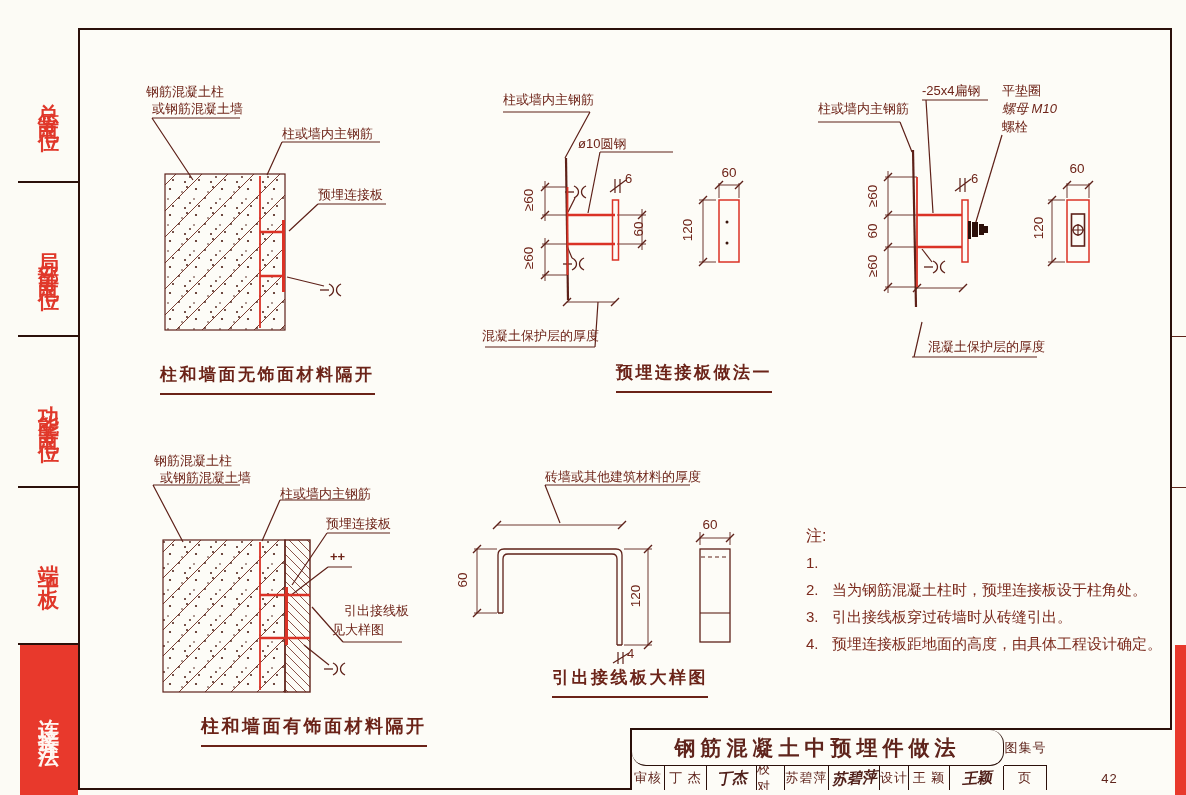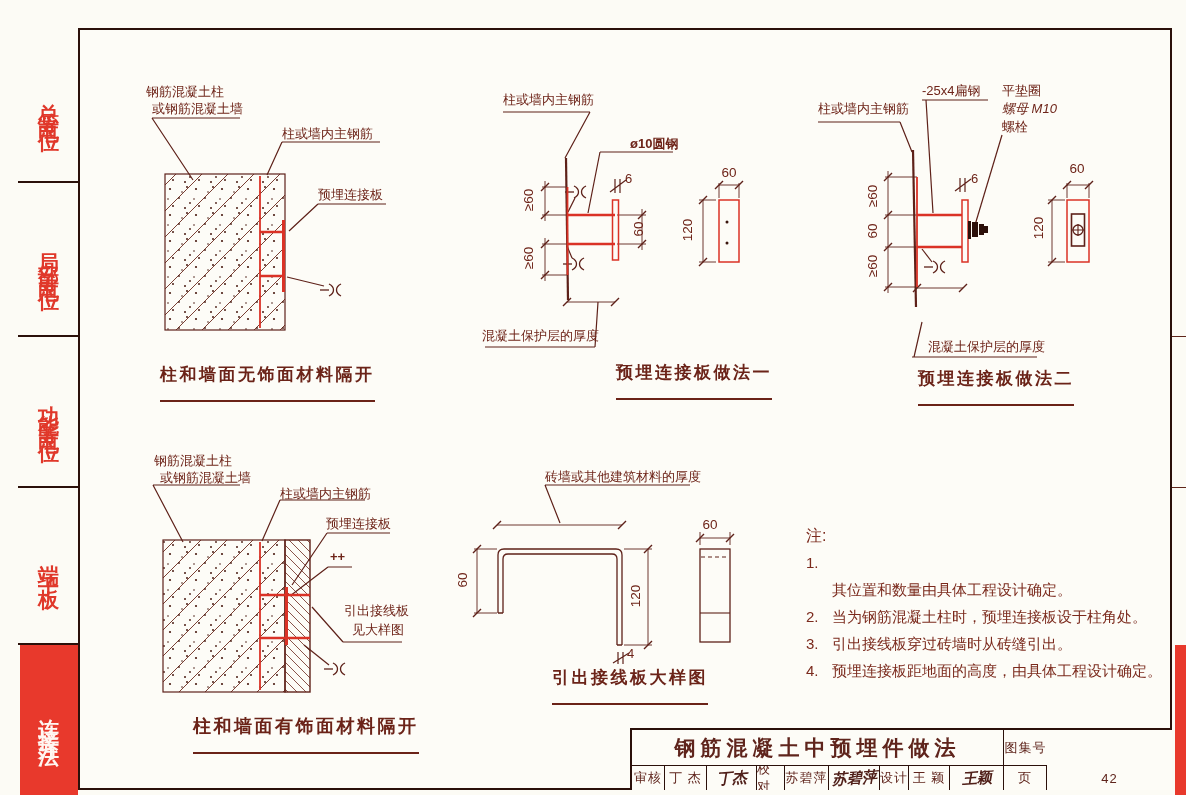--- a/index.html
+++ b/index.html
@@ -24,23 +24,23 @@
   .tab.active .tab-label { color:#fff7f2; }
   .sb-div { position:absolute; left:18px; width:61px; height:0; border-top:2px solid #2b100a; }
   .r-tick { position:absolute; left:1172px; width:14px; height:0; border-top:1.5px solid #5e241a; }
   .r-strip { position:absolute; left:1175px; top:645px; width:11px; height:150px; background:#e8392c; }
   
   .dwg { position:absolute; }
   .lbl { position:absolute; font-size:13px; color:#6e2419; white-space:nowrap; line-height:1.2; }
   .cap {
     position:absolute; font-size:17px; font-weight:bold; color:#6b2318;
     letter-spacing:2.5px; white-space:nowrap;
-    border-bottom:2px solid #6b2318; padding-bottom:14px;
+    border-bottom:2px solid #6b2318; padding-bottom:7px;
   }
-  .cap.big { font-size:18px; }
+  .cap.big { font-size:18px;margin-left:8px; }
   .vdim { position:absolute; font-size:13.5px; color:#6e2419; white-space:nowrap;
           transform:translate(-50%,-50%) rotate(-90deg); }
   .hdim { position:absolute; font-size:13.5px; color:#6e2419; white-space:nowrap;
           transform:translate(-50%,-50%); }
   .tnum { position:absolute; font-size:13px; color:#6e2419; }
   
   .notes { position:absolute; left:806px; top:522px; width:372px;
            color:#7b2a1d; font-size:15px; line-height:27px; }
   .notes .nt { font-size:16px; }
   .note-row { display:flex; }
@@ -49,21 +49,21 @@
   
   .tb { position:absolute; left:630px; top:728px; width:542px; height:62px;
         border-top:2px solid #2b100a; border-left:2px solid #2b100a;
         box-sizing:border-box; color:#5f241c; background:#fdfcf7; }
   .tb-row { display:flex; }
   .tb-cell { border-right:1.8px solid #2b100a; box-sizing:border-box;
              display:flex; align-items:center; justify-content:center; overflow:hidden; }
   .tb-row1 .tb-cell { height:36px; border-bottom:1.8px solid #2b100a; }
   .tb-row2 .tb-cell { height:24px; }
   .tb-cell:last-child { border-right:none; }
-  .tb-title { font-size:21px; font-weight:bold; letter-spacing:5px; }
+  .tb-title { font-size:21px; font-weight:bold; letter-spacing:5px;border-radius:14px; }
   .tb-small { font-size:13px; letter-spacing:1px; }
   .tb-atlas { font-size:16px; font-weight:bold; letter-spacing:1px; color:#6b2a1e;
               font-family:"Liberation Serif", serif; }
   .tb-sign { font-family:"Liberation Serif", serif; font-style:italic; font-weight:bold;
              font-size:15px; transform:rotate(-4deg); color:#50201a; }
   svg { display:block; }
 </style>
 </head>
 <body>
 
@@ -173,21 +173,21 @@
     <g stroke="#da3226" fill="none">
       <path d="M112.5,102 V190" stroke-width="1.8"></path>
       <path d="M113,130 H160 M113,159 H160" stroke-width="2.5"></path>
       <rect x="157.5" y="115" width="6" height="60" stroke-width="1.5"></rect>
       <rect x="264" y="115" width="20" height="62" stroke-width="1.5"></rect>
     </g>
     <circle cx="272" cy="137" r="1.5" fill="#3a150e"></circle>
     <circle cx="272" cy="158" r="1.5" fill="#3a150e"></circle>
   </svg>
   <span class="lbl" style="left:503px;top:92px;">柱或墙内主钢筋</span>
-  <span class="lbl" style="left:630px;top:136px;font-weight:bold;">ø10圆钢</span>
+  <span class="lbl" style="left:578px;top:136px;">ø10圆钢</span>
   <span class="tnum" style="left:625px;top:171px;">6</span>
   <span class="vdim" style="left:528px;top:200px;">≥60</span>
   <span class="vdim" style="left:528px;top:258px;">≥60</span>
   <span class="vdim" style="left:638px;top:229px;">60</span>
   <span class="hdim" style="left:729px;top:172px;">60</span>
   <span class="vdim" style="left:687px;top:230px;">120</span>
   <span class="lbl" style="left:482px;top:328px;">混凝土保护层的厚度</span>
   <span class="cap" style="left:570px;top:361px;margin-left:46px;">预埋连接板做法一</span>
 
   <svg class="dwg" style="left:805px;top:75px;" width="380" height="330" viewBox="0 0 380 330">
@@ -239,21 +239,20 @@
   <span class="lbl" style="left:1002px;top:83px;">平垫圈</span>
   <span class="lbl" style="left:1002px;top:101px;font-style:italic;">螺母 M10</span>
   <span class="lbl" style="left:1002px;top:119px;">螺栓</span>
   <span class="tnum" style="left:971px;top:171px;">6</span>
   <span class="vdim" style="left:872px;top:196px;">≥60</span>
   <span class="vdim" style="left:872px;top:231px;">60</span>
   <span class="vdim" style="left:872px;top:266px;">≥60</span>
   <span class="hdim" style="left:1077px;top:168px;">60</span>
   <span class="vdim" style="left:1038px;top:228px;">120</span>
   <span class="lbl" style="left:928px;top:339px;">混凝土保护层的厚度</span>
-  <span class="cap" style="left:918px;top:367px;">预埋连接板做法二</span>
 
   <svg class="dwg" style="left:140px;top:445px;" width="320" height="310" viewBox="0 0 320 310">
     <defs>
       <pattern id="spk4" width="26" height="26" patternUnits="userSpaceOnUse">
         <path d="M-2,28 L28,-2" stroke="#6b2a1e" stroke-width="0.9" fill="none"></path>
         <circle cx="4" cy="5" r="1.1" fill="#4a1c12"></circle>
           <circle cx="13" cy="14" r="0.9" fill="#4a1c12"></circle>
         <circle cx="21" cy="3" r="1" fill="#4a1c12"></circle>
           <circle cx="24" cy="19" r="0.9" fill="#4a1c12"></circle>
         <circle cx="7" cy="22" r="1" fill="#4a1c12"></circle>
@@ -285,21 +284,21 @@
       <path d="M120,150 H170 M120,193 H170" stroke-width="2.5"></path>
       <path d="M146.5,142 V200" stroke-width="3"></path>
     </g>
   </svg>
   <span class="lbl" style="left:154px;top:453px;">钢筋混凝土柱</span>
   <span class="lbl" style="left:160px;top:470px;">或钢筋混凝土墙</span>
   <span class="lbl" style="left:280px;top:486px;">柱或墙内主钢筋</span>
   <span class="lbl" style="left:326px;top:516px;">预埋连接板</span>
   <span class="lbl" style="left:330px;top:549px;font-weight:bold;">++</span>
   <span class="lbl" style="left:344px;top:603px;">引出接线板</span>
-  <span class="lbl" style="left:352px;top:622px;">见大样图</span>
+  <span class="lbl" style="left:332px;top:622px;">见大样图</span>
   <span class="cap big" style="left:193px;top:714px;">柱和墙面有饰面材料隔开</span>
 
   <svg class="dwg" style="left:440px;top:460px;" width="345" height="245" viewBox="0 0 345 245">
     <g stroke="#5e2119" stroke-width="1.3" fill="none">
       <path d="M105,25 H250 M105,25 L120,63" stroke-width="1.2"></path>
       <path d="M57,65 H182" stroke-width="0.9"></path>
       <path d="M53,69 L61,61 M178,69 L186,61" stroke-width="1.4"></path>
       <path d="M58,153 V95 Q58,89 64,89 H176 Q182,89 182,95 V185"></path>
       <path d="M63,153 V99 Q63,94 68,94 H172 Q177,94 177,99 V185"></path>
       <path d="M58,153 H63 M177,185 H182"></path>
@@ -323,21 +322,20 @@
   <span class="tnum" style="left:627px;top:646px;">4</span>
   <span class="hdim" style="left:710px;top:524px;">60</span>
   <span class="cap" style="left:552px;top:666px;">引出接线板大样图</span>
 
   <div class="notes">
     <div class="nt">注:</div>
     <div class="note-row">
       <span class="note-num">1.</span>
       <span class="note-text">
         <br>
-        <span>其位置和数量由具体工程设计确定。</span>
       </span>
     </div>
     <div class="note-row">
       <span class="note-num">2.</span>
       <span class="note-text">当为钢筋混凝土柱时，预埋连接板设于柱角处。</span>
     </div>
     <div class="note-row">
       <span class="note-num">3.</span>
       <span class="note-text">引出接线板穿过砖墙时从砖缝引出。</span>
     </div>

